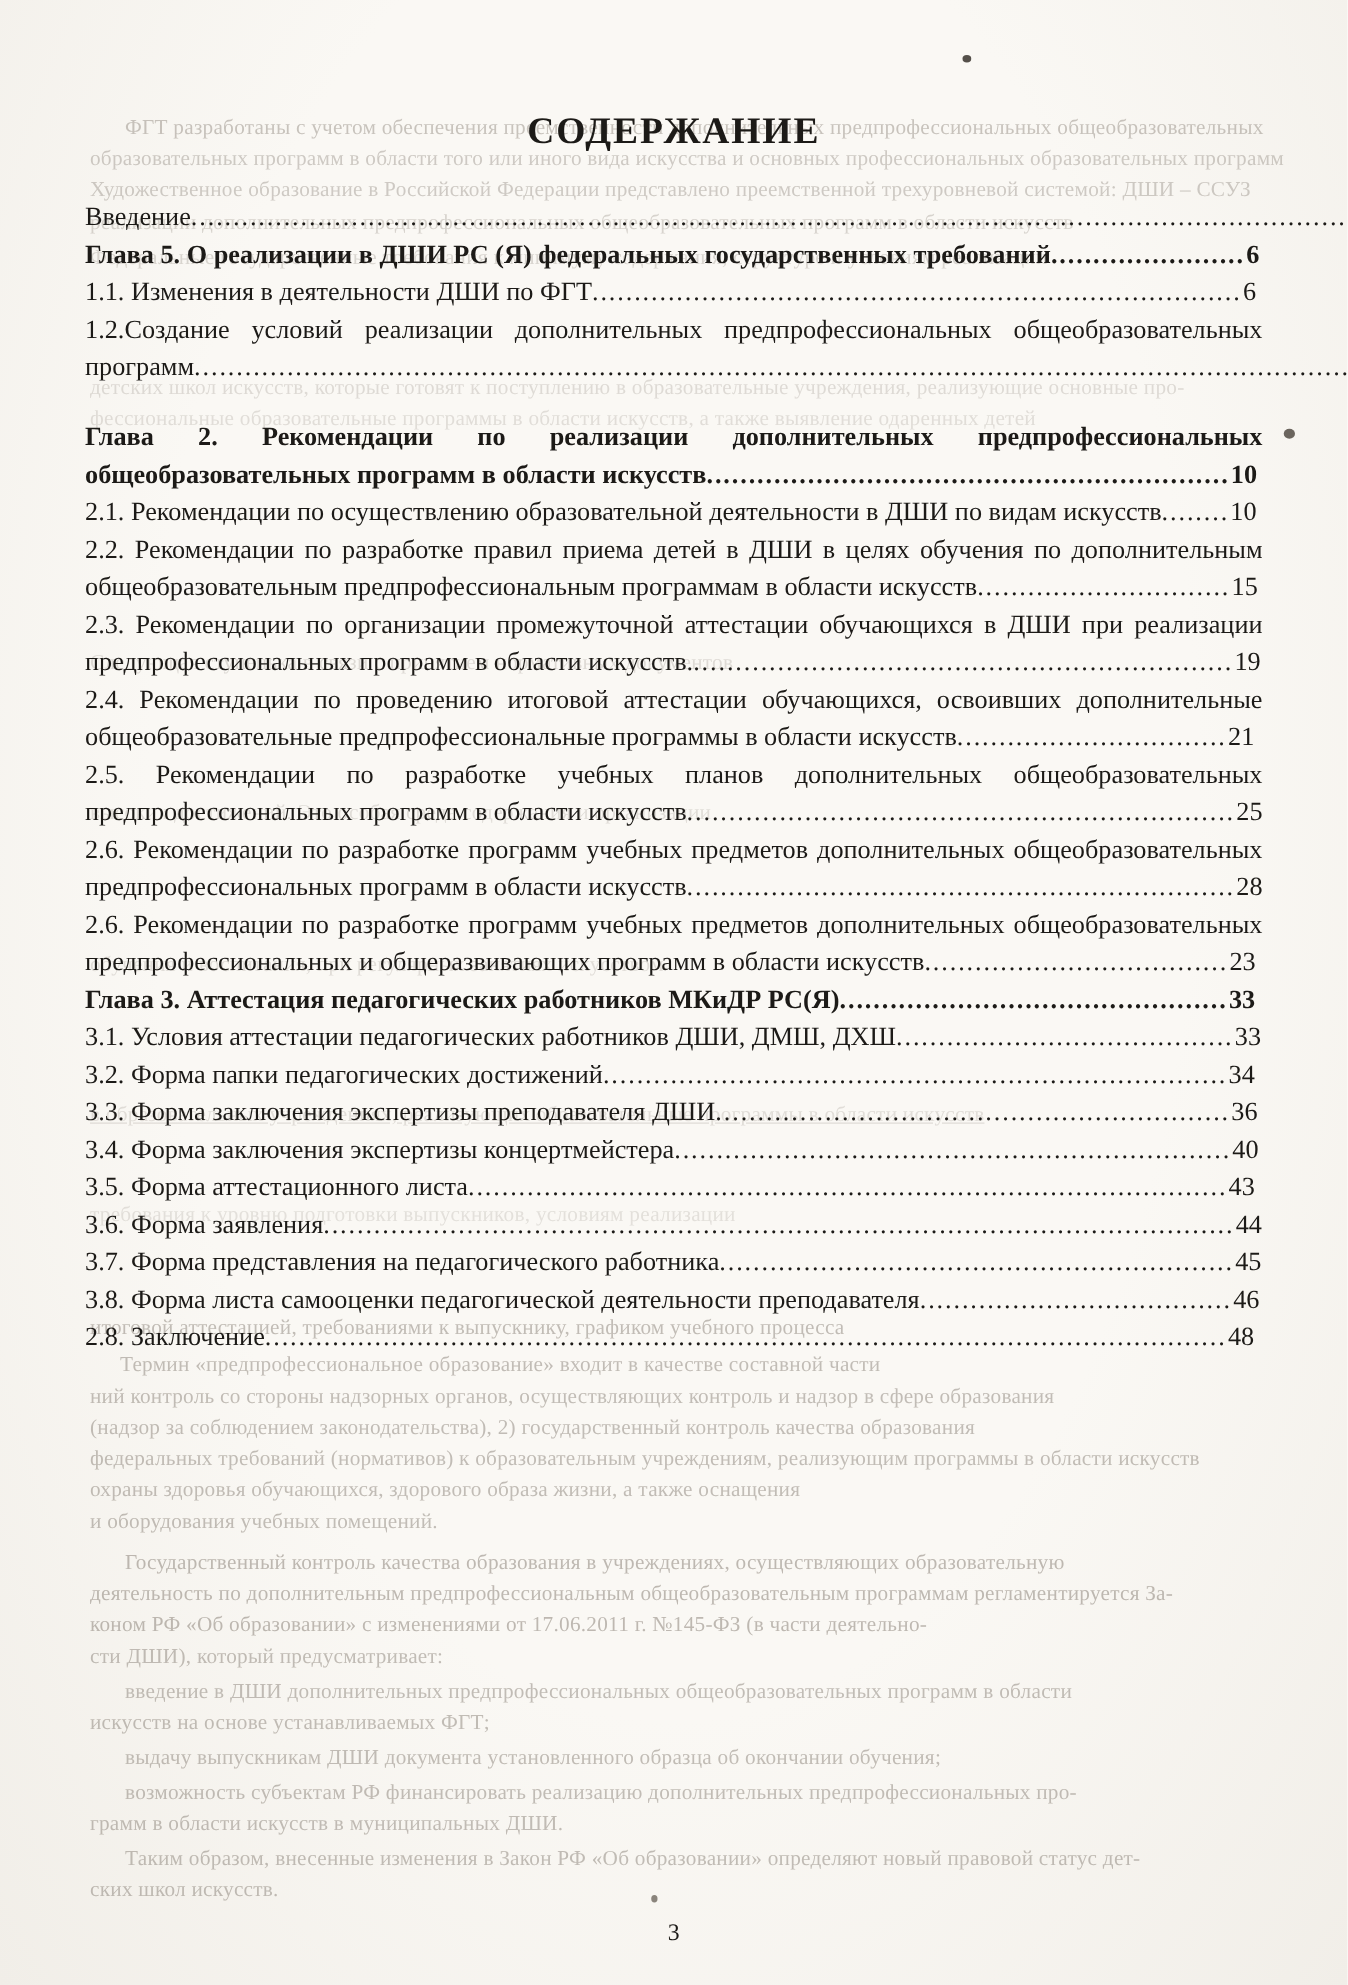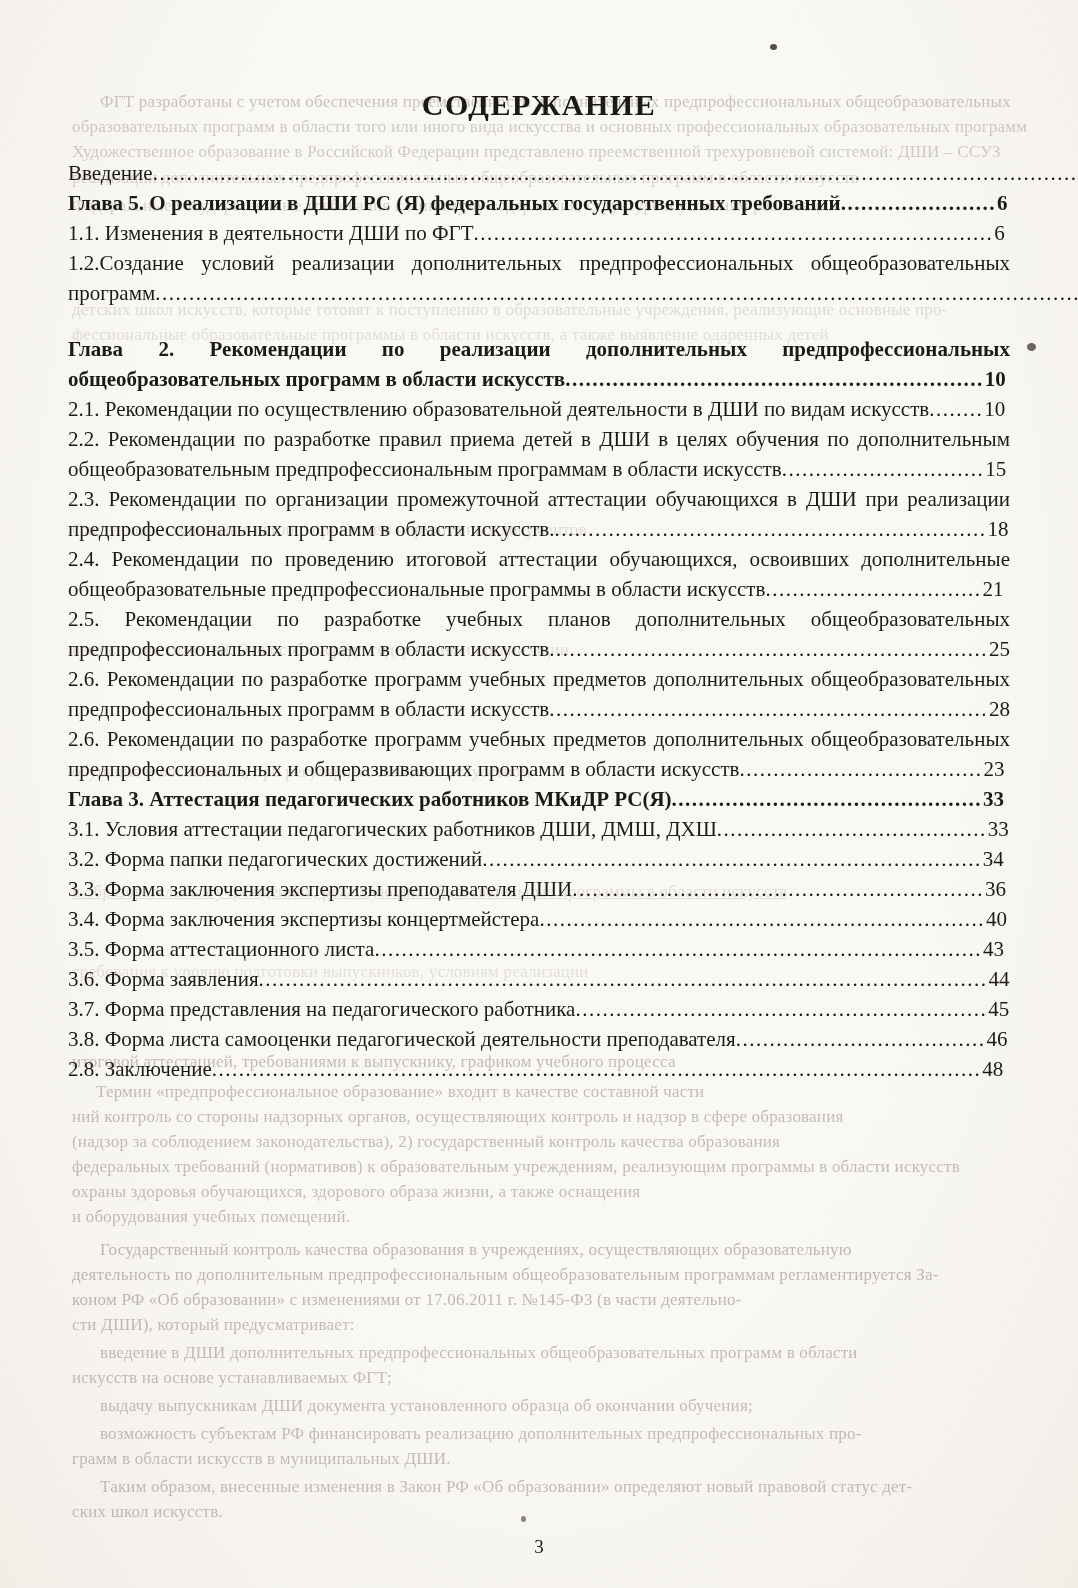--- a/index.html
+++ b/index.html
@@ -141,21 +141,21 @@
   <div class="toc-entry"><span class="entry-text">1.1. Изменения в деятельности ДШИ по ФГТ</span><span class="dots">.............................................................................</span><span class="entry-page">6</span></div>
 
   <div class="toc-entry"><span class="entry-text">1.2.Создание условий реализации дополнительных предпрофессиональных общеобразовательных программ</span><span class="dots">....................................................................................................................................................................................................................................................................................................................................................................................................................................................................................................................</span></div>
 
   <div class="toc-entry chapter gap-before"><span class="entry-text">Глава 2. Рекомендации по реализации дополнительных предпрофессиональных общеобразовательных программ в области искусств</span><span class="dots">..............................................................</span><span class="entry-page">10</span></div>
 
   <div class="toc-entry"><span class="entry-text">2.1. Рекомендации по осуществлению образовательной деятельности в ДШИ по видам искусств</span><span class="dots">........</span><span class="entry-page">10</span></div>
 
   <div class="toc-entry"><span class="entry-text">2.2. Рекомендации по разработке правил приема детей в ДШИ в целях обучения по дополнительным общеобразовательным предпрофессиональным программам в области искусств</span><span class="dots">..............................</span><span class="entry-page">15</span></div>
 
-  <div class="toc-entry"><span class="entry-text">2.3. Рекомендации по организации промежуточной аттестации обучающихся в ДШИ при реализации предпрофессиональных программ в области искусств.</span><span class="dots">................................................................</span><span class="entry-page">18</span></div>
+  <div class="toc-entry"><span class="entry-text">2.3. Рекомендации по организации промежуточной аттестации обучающихся в ДШИ при реализации предпрофессиональных программ в области искусств.</span><span class="dots">................................................................</span><span class="entry-page">19</span></div>
 
   <div class="toc-entry"><span class="entry-text">2.4. Рекомендации по проведению итоговой аттестации обучающихся, освоивших дополнительные общеобразовательные предпрофессиональные программы в области искусств</span><span class="dots">................................</span><span class="entry-page">21</span></div>
 
   <div class="toc-entry"><span class="entry-text">2.5. Рекомендации по разработке учебных планов дополнительных общеобразовательных предпрофессиональных программ в области искусств</span><span class="dots">.................................................................</span><span class="entry-page">25</span></div>
 
   <div class="toc-entry"><span class="entry-text">2.6. Рекомендации по разработке программ учебных предметов дополнительных общеобразовательных предпрофессиональных программ в области искусств</span><span class="dots">.................................................................</span><span class="entry-page">28</span></div>
 
   <div class="toc-entry"><span class="entry-text">2.6. Рекомендации по разработке программ учебных предметов дополнительных общеобразовательных предпрофессиональных и общеразвивающих программ в области искусств</span><span class="dots">....................................</span><span class="entry-page">23</span></div>
 
   <div class="toc-entry chapter"><span class="entry-text">Глава 3.  Аттестация педагогических работников МКиДР РС(Я)</span><span class="dots">..............................................</span><span class="entry-page">33</span></div>

